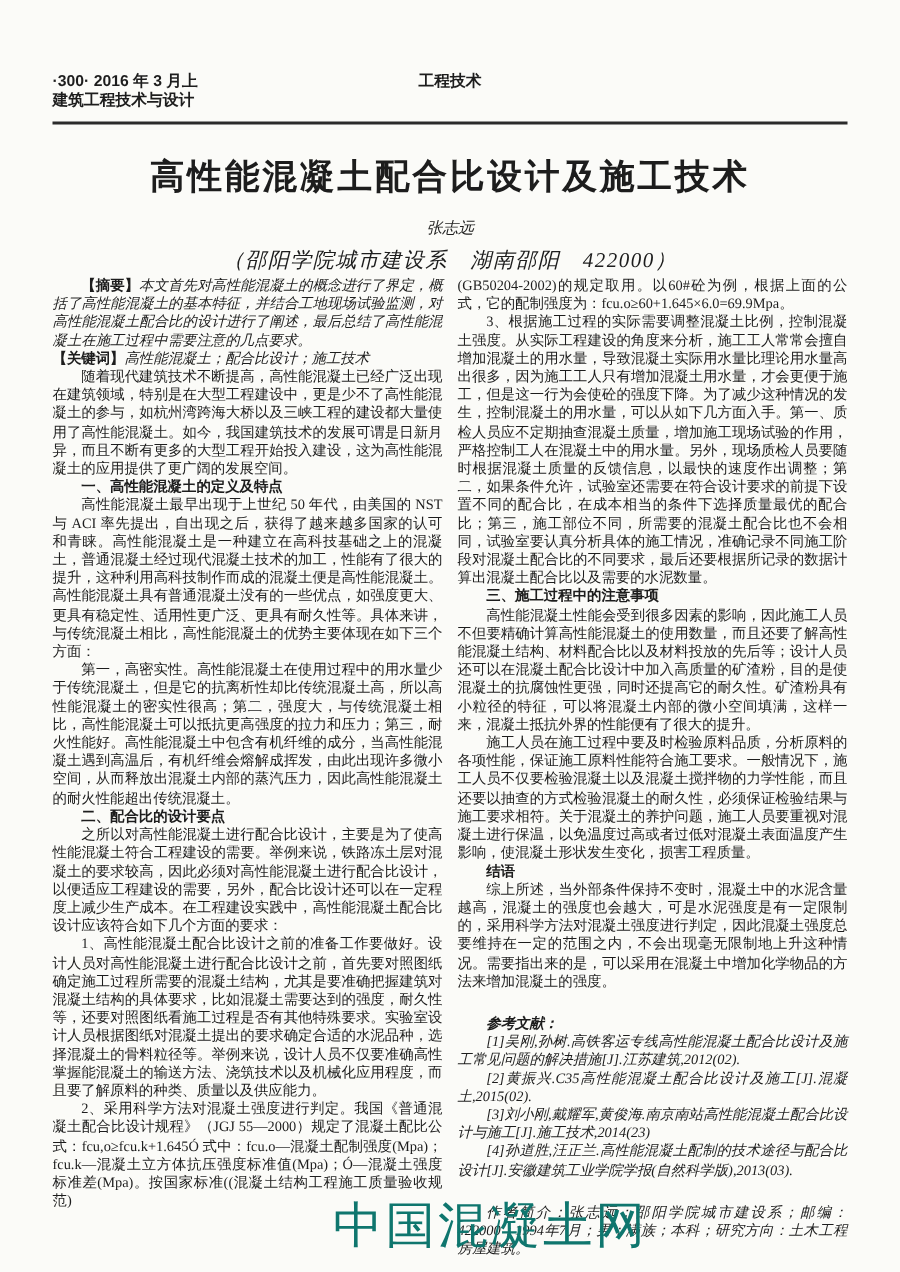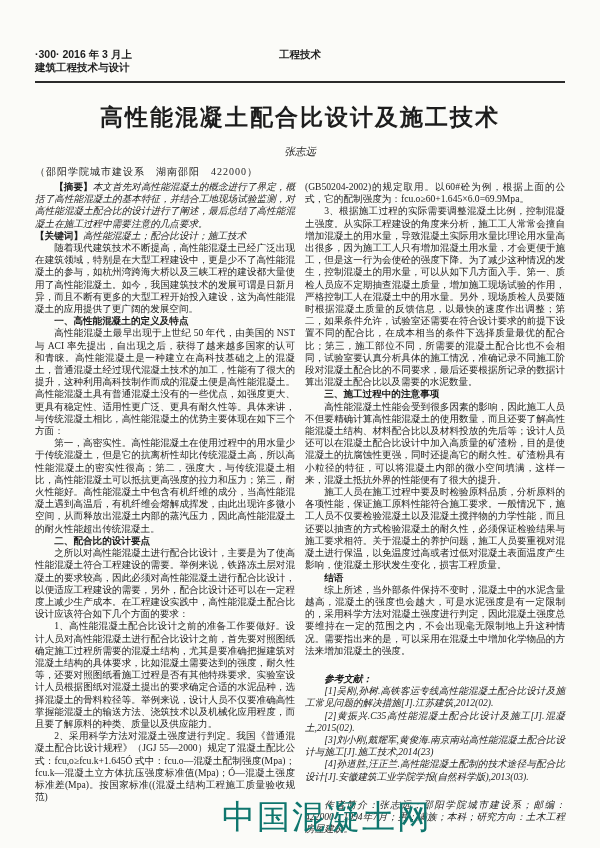--- a/index.html
+++ b/index.html
@@ -15,21 +15,21 @@
     font-weight:bold; font-size:10.5px; line-height:13px;
     border-bottom:2px solid #2b2b2b; padding-bottom:7px;
   }
   .running-head .mid { position:absolute; left:0; right:0; text-align:center; }
   .running-head { position:relative;flex-direction:column; }
   .title {
     margin:21px 0 0 0; text-align:center; font-size:23px; font-weight:700;
     letter-spacing:2px; line-height:28px;
   }
   .author { margin-top:13px; text-align:center; font-size:10.5px; font-style:italic; }
-  .affil  { margin-top:6px;  text-align:left; font-size:10px;  letter-spacing:1px; }
+  .affil  { margin-top:6px;  text-align:center; font-size:14px;  font-style:italic; letter-spacing:1px; }
   .columns { display:flex; gap:10px; margin-top:2px; }
   .col { width:260px; font-size:9.6px; line-height:12.2px; text-align:justify; }
   .col p { margin:0; text-indent:2em; }
   .col p.flush { text-indent:0; }
   .col h3 {
     margin:0; font-size:9.6px; line-height:12.2px; text-indent:2em;
     font-family:"Liberation Sans","DejaVu Sans",sans-serif; font-weight:bold;
   }
   .kai { font-style:italic; }
   .lbl {

